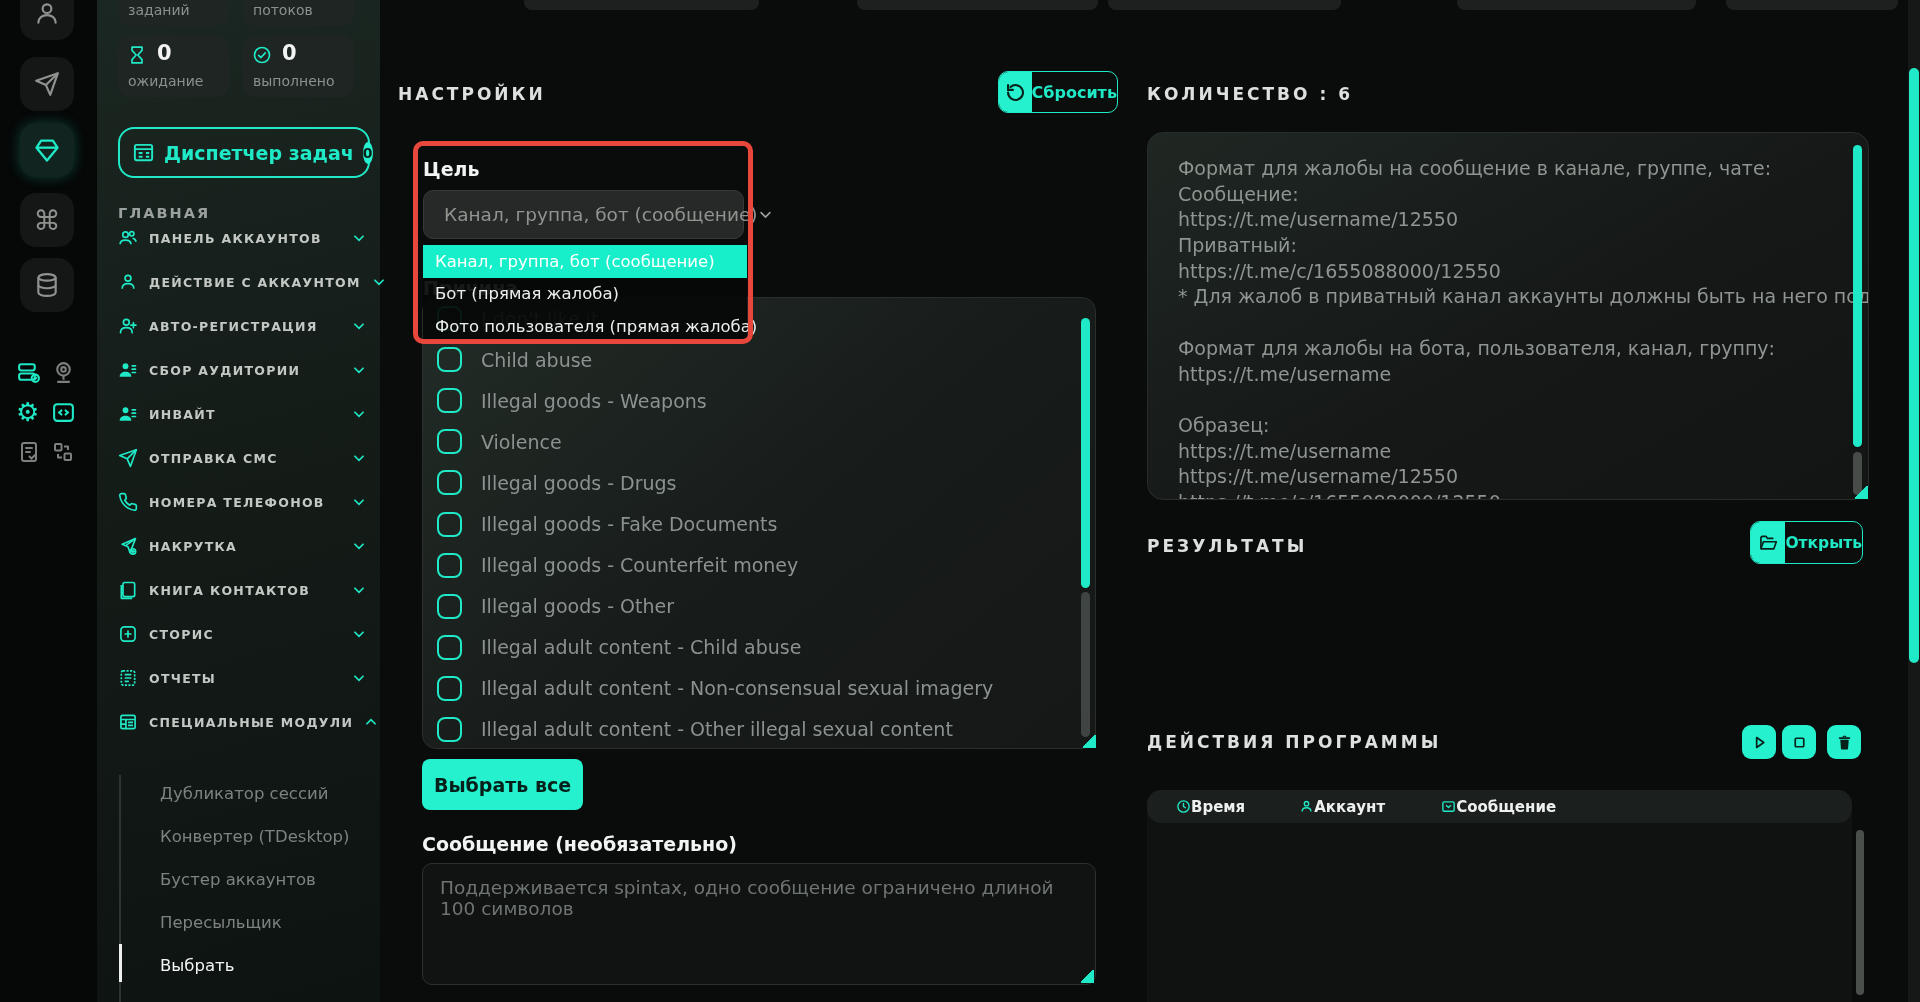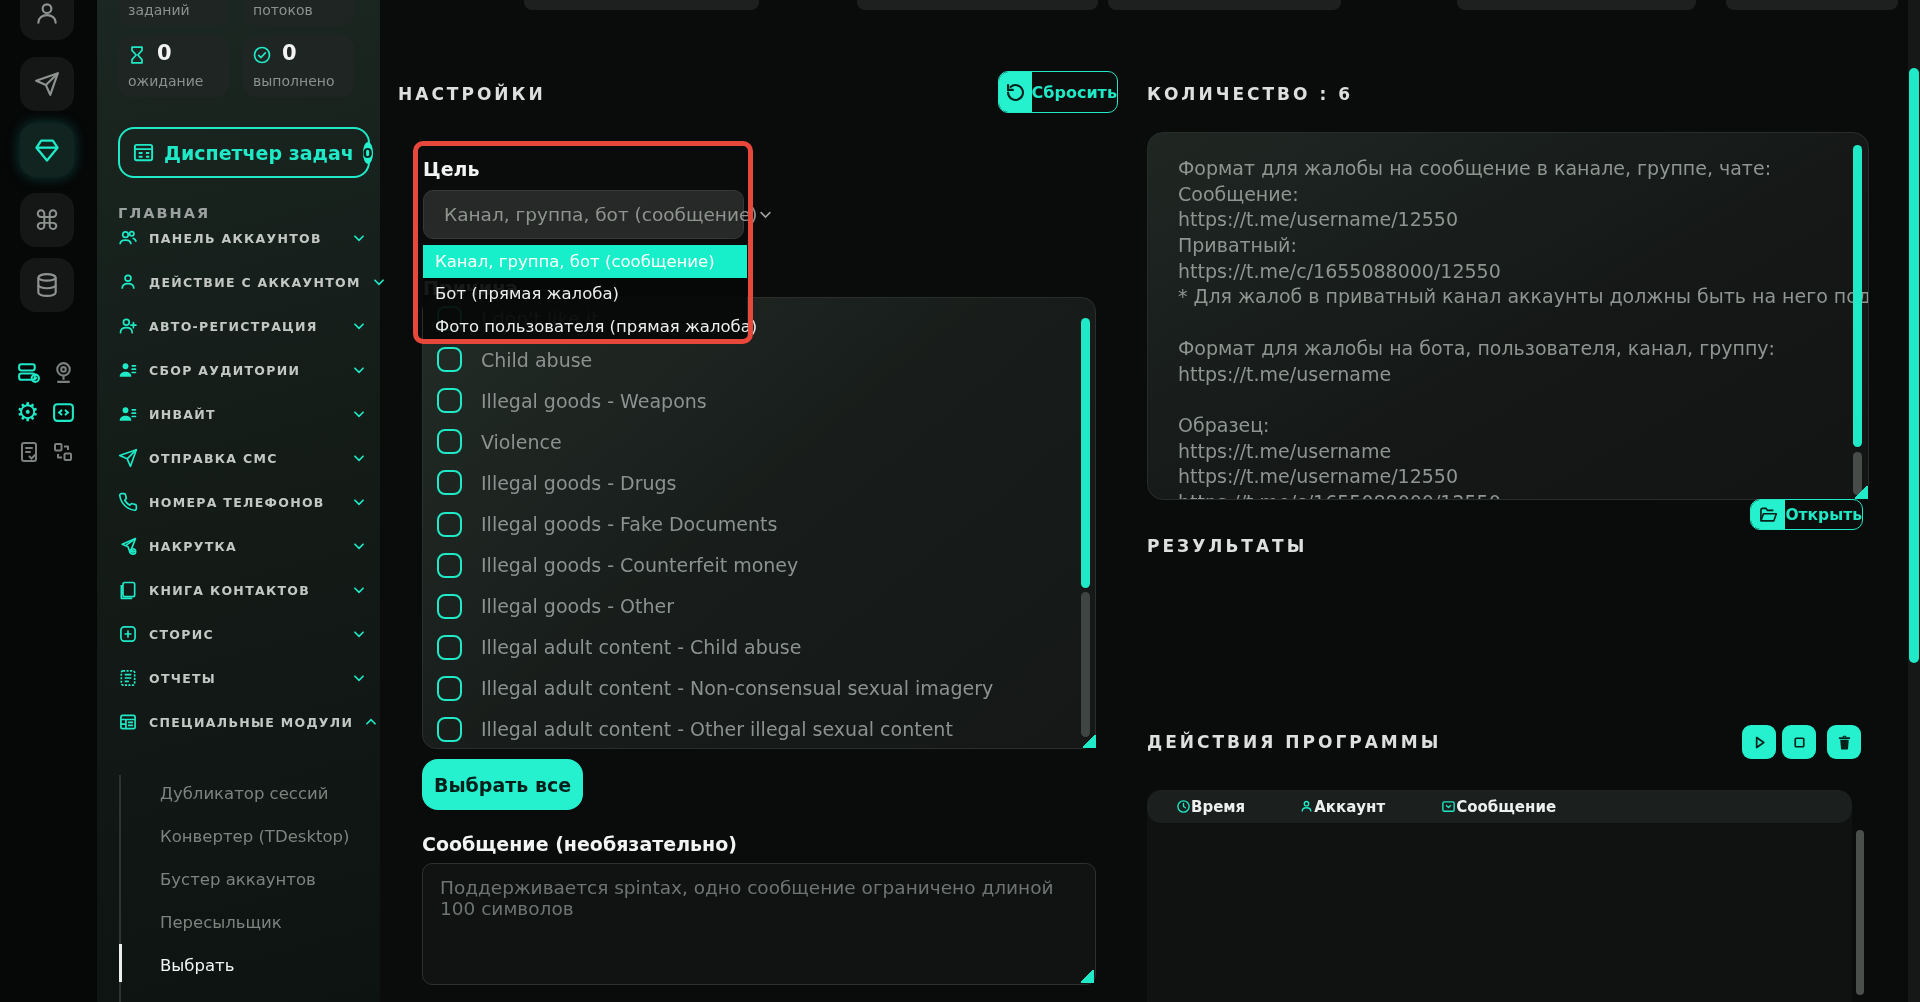--- a/index.html
+++ b/index.html
@@ -68,21 +68,21 @@
           border-radius:10px;z-index:40;pointer-events:none}
   .reason-panel{position:absolute;left:422px;top:297px;width:674px;height:452px;border-radius:14px;
                 background:linear-gradient(140deg,#222C27 0%,#171B19 55%,#151817 100%);
                 border:1px solid #2A2F2C;overflow:hidden;z-index:10}
   .rrow{height:41.1px;display:flex;align-items:center;padding-left:14px;gap:19px}
   .cb{width:25px;height:25px;border:2.5px solid var(--accent);border-radius:8px;flex:none;cursor:pointer}
   .rlabel{font-size:19px;color:#8B9290;white-space:nowrap}
   .vthumb{position:absolute;border-radius:5px}
   .grip{position:absolute;width:13px;height:13px;background:linear-gradient(315deg,var(--accent) 55%,transparent 55%)}
   .primary-btn{position:absolute;background:var(--accent-fill);color:#05201A;font-weight:bold;
-               border-radius:16px;display:flex;align-items:center;justify-content:center;cursor:pointer}
+               border-radius:8px;display:flex;align-items:center;justify-content:center;cursor:pointer}
   .msgbox{position:absolute;left:422px;top:863px;width:674px;height:122px;background:#111312;
           border:1px solid #2C312E;border-radius:10px}
   .msgbox textarea{width:100%;height:100%;background:transparent;border:none;outline:none;resize:none;
           padding:13px 17px;font-family:"DejaVu Sans",sans-serif;font-size:18.5px;color:#C9CDCB}
   .msgbox textarea::placeholder{color:#6E7571}
 
   
   .infobox{position:absolute;left:1147px;top:132px;width:722px;height:368px;border-radius:16px;
            background:linear-gradient(150deg,#1F2723 0%,#151817 55%,#131514 100%);
            border:1px solid var(--panel-border);overflow:hidden}
@@ -547,21 +547,21 @@
         <div class="iline">https://t.me/username</div>
         <div class="iline">https://t.me/username/12550</div>
         <div class="iline">https://t.me/c/1655088000/12550</div>
       </div>
     </div>
     <div class="vthumb" style="left:1853px;top:145px;width:9px;height:302px;background:var(--accent)"></div>
     <div class="vthumb" style="left:1853px;top:452px;width:9px;height:43px;background:#474C49"></div>
     <div class="grip" style="left:1855px;top:486px"></div>
 
     <div class="abs sec-title" style="left:1147px;top:536px">РЕЗУЛЬТАТЫ</div>
-    <div class="composite-btn" style="left:1750px;top:499px;width:113px;height:31px">
+    <div class="composite-btn" style="left:1750px;top:521px;width:113px;height:43px">
       <span class="sq">
         <svg width="20" height="20" viewBox="0 0 24 24" fill="none" stroke="currentColor" stroke-width="2" stroke-linejoin="round">
             <path d="M3.5 19V6a2 2 0 0 1 2-2h4l2 2.5h7"></path>
             <path d="M3.5 19l3-8.5H22L19 19z"></path>
           </svg>
       </span>
       <span class="tx" style="font-size:15.5px">Открыть</span>
     </div>
 
     <div class="abs sec-title" style="left:1147px;top:732px">ДЕЙСТВИЯ ПРОГРАММЫ</div>

